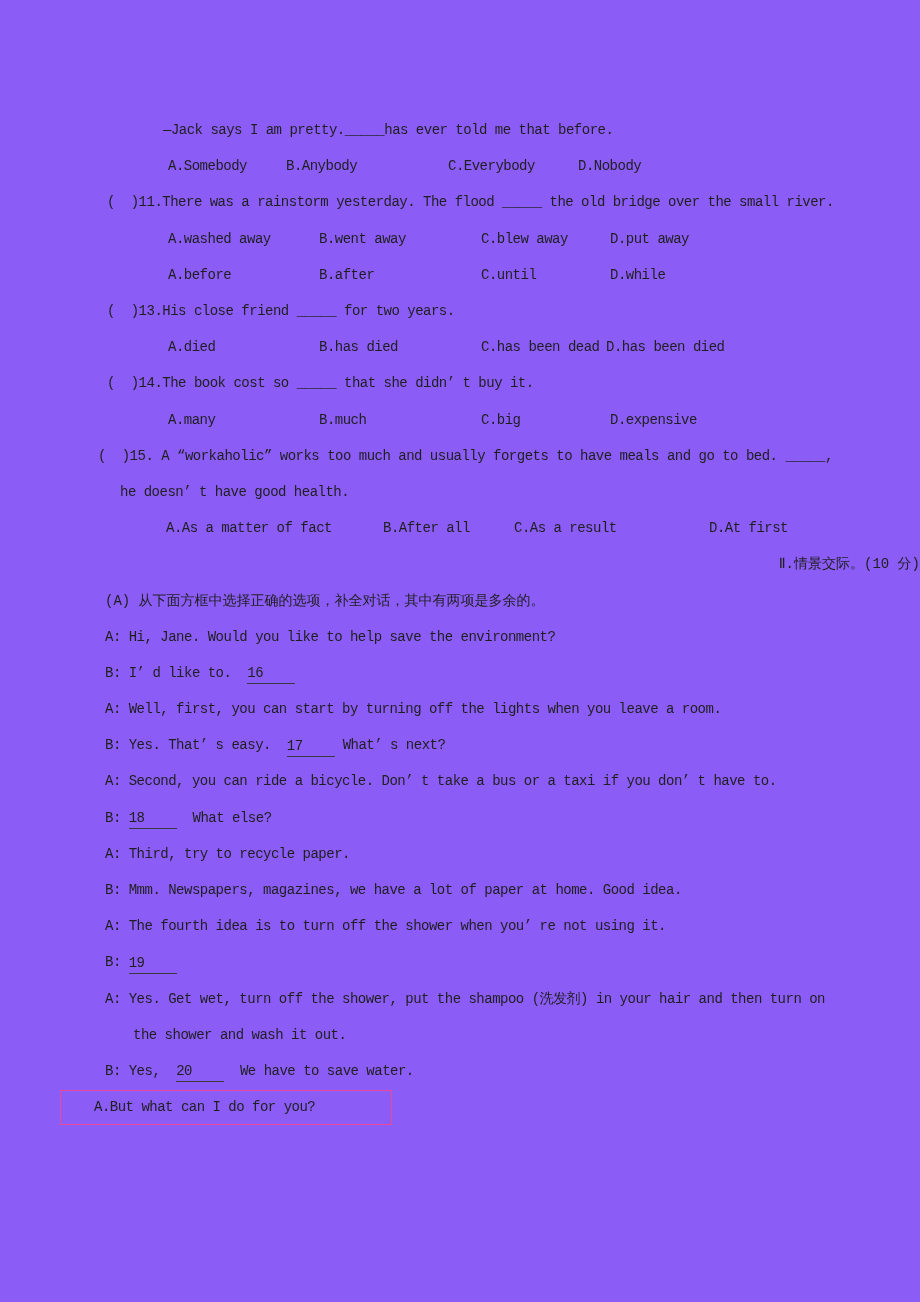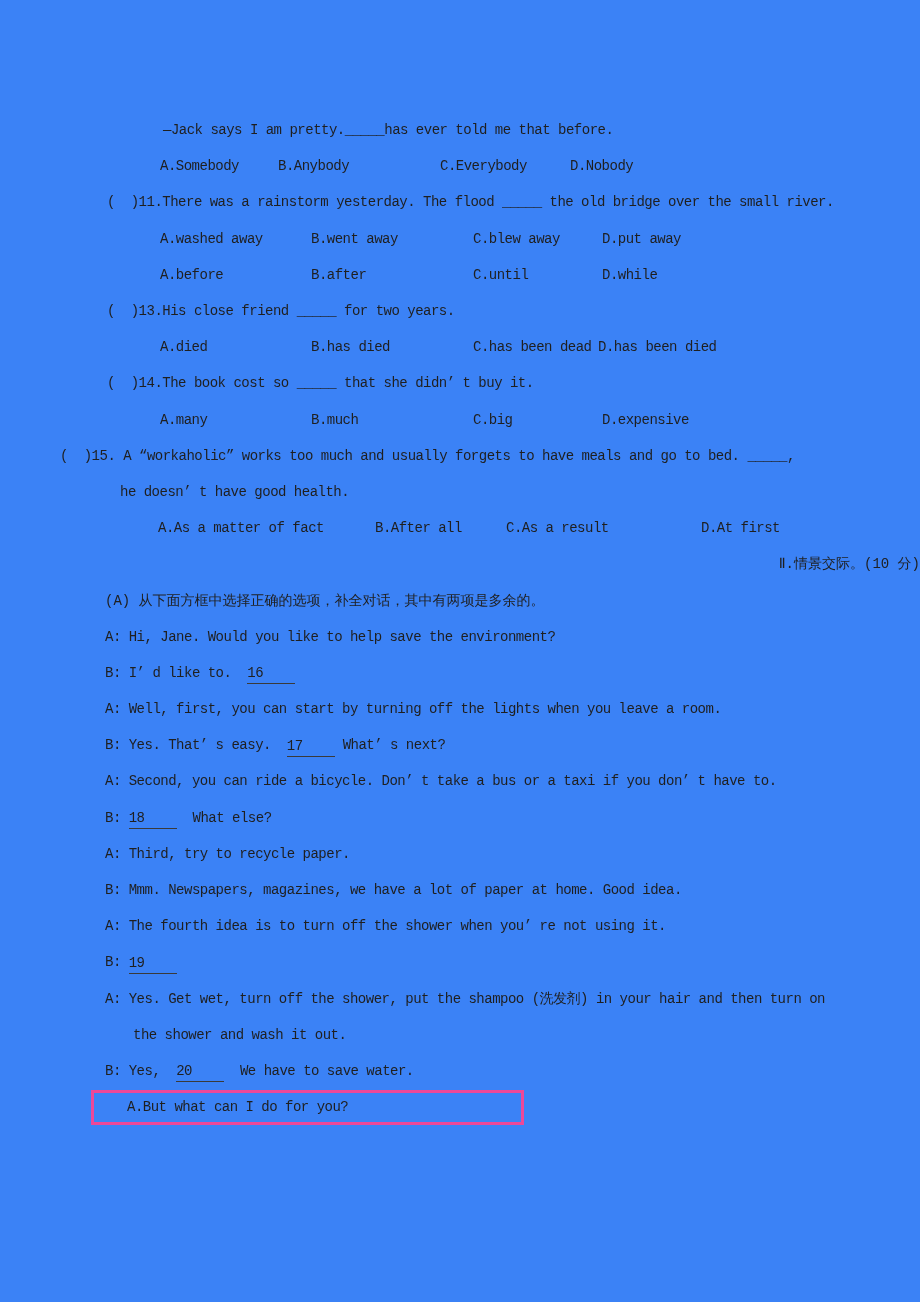--- a/index.html
+++ b/index.html
@@ -1,66 +1,66 @@
 <!DOCTYPE html>
 <html><head>
 <meta charset="utf-8">
 <style>
   html,body{margin:0;padding:0;background:#ffffff;}
   .page{
     position:relative;
     width:920px;height:1302px;
-    background:#3b82f6;
+    background:#8b5cf6;
     box-sizing:border-box;
     padding-top:112px;
     font-family:"Liberation Mono","DejaVu Sans Mono",monospace;
     font-size:14px;
     letter-spacing:-0.5px;
     color:#1f1f1f;
     overflow:hidden;
   }
   .line{
     height:36.2px;
     display:flex;
     align-items:center;
     white-space:pre;
   }
   .line span{white-space:pre;}
   
   .p163{padding-left:163px;}
   .p107{padding-left:107px;}
-  .p98{padding-left:60px;}
+  .p98{padding-left:98px;}
   .p140{padding-left:120px;}
   .p87{padding-left:87px;justify-content:flex-end;}
   .p105{padding-left:105px;}
   .p133{padding-left:133px;}
   
-  .opts{position:relative;}
+  .opts{position:relative;margin-left:8px;}
   .opts span{position:absolute;top:50%;transform:translateY(-50%);}
   .ca span:nth-child(1){left:160px}.ca span:nth-child(2){left:278px}.ca span:nth-child(3){left:440px}.ca span:nth-child(4){left:570px}
   .cb span:nth-child(1){left:160px}.cb span:nth-child(2){left:311px}.cb span:nth-child(3){left:473px}.cb span:nth-child(4){left:602px}
   .cd span:nth-child(1){left:160px}.cd span:nth-child(2){left:311px}.cd span:nth-child(3){left:473px}.cd span:nth-child(4){left:598px}
   .cf span:nth-child(1){left:158px}.cf span:nth-child(2){left:375px}.cf span:nth-child(3){left:506px}.cf span:nth-child(4){left:701px}
   
   .blank{
     display:inline-block;
     min-width:48px;
     text-align:left;
     border-bottom:1px solid #3a3a3a;
     height:20px;
     line-height:20px;
     margin-top:2px;
   }
   
   .answer-box{
-    margin-left:91px;
+    margin-left:60px;
     margin-top:0.5px;
-    width:433px;
+    width:332px;
     height:35px;
-    border:3px solid #ec4899;
+    border:1px solid #ec4899;
     box-sizing:border-box;
     display:flex;
     align-items:center;
     padding-left:33px;
     white-space:pre;
   }
   .cjk{letter-spacing:0;}
 </style>
 </head>
 <body>

